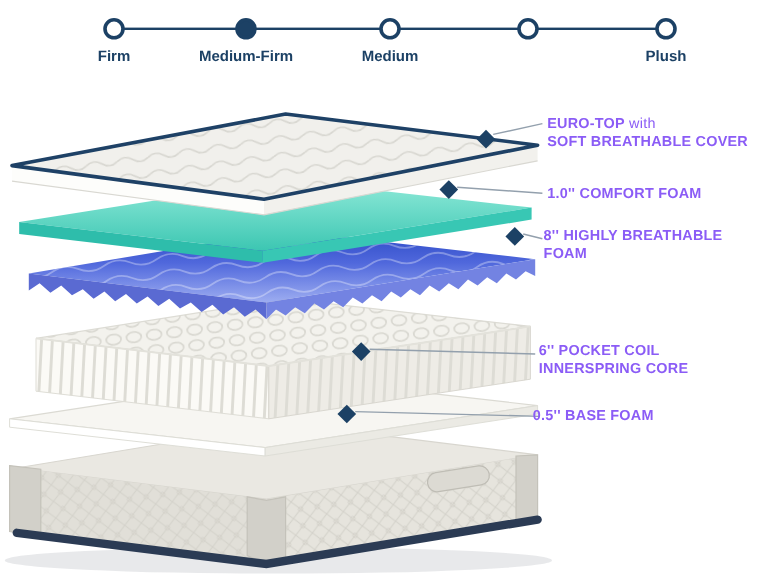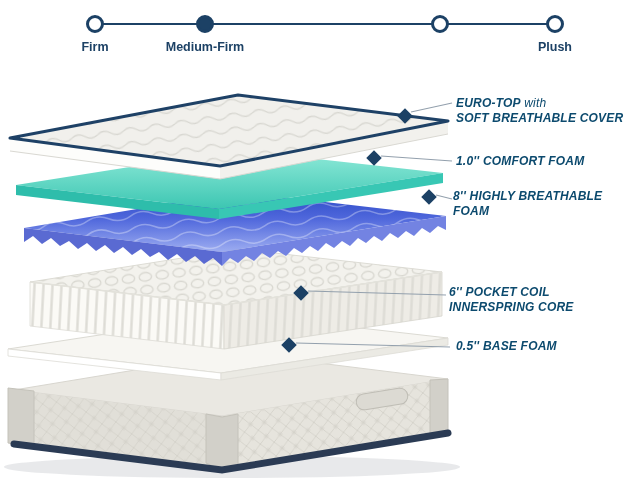--- a/index.html
+++ b/index.html
@@ -10,22 +10,22 @@
   .scale-track{position:absolute;left:95px;top:17px;width:460px;height:0;
                border-top:2px solid #1c4165;}
   .scale-opt{position:absolute;top:9px;transform:translateX(-50%);
              text-align:center;width:130px;cursor:pointer;}
   .dot{width:12px;height:12px;border:3px solid #1c4165;border-radius:50%;
        background:#fff;margin:0 auto;}
   .dot.selected{background:#1c4165;}
   .scale-lbl{margin-top:7px;font-weight:bold;font-size:12.5px;color:#1c4165;}
   
   .diagram-svg{position:absolute;left:0;top:0;}
-  .layer-label{position:absolute;color:#0c4a6e;font-size:12px;font-weight:bold;
-               line-height:15px;letter-spacing:.2px;white-space:nowrap;font-style:italic;}
+  .layer-label{position:absolute;color:#8b5cf6;font-size:12px;font-weight:bold;
+               line-height:15px;letter-spacing:.2px;white-space:nowrap;}
   .layer-label .rest{font-weight:normal;}
 </style>
 </head>
 <body>
 
 <div class="frame">
 
   <svg class="diagram-svg" width="640" height="480" viewBox="0 0 640 480">
     <defs>
       <linearGradient id="tealGrad" x1="0" y1="0" x2="0" y2="1">
@@ -162,38 +162,42 @@
   <div class="layer-label" style="left:453px;top:189px">
     <div><span>8'' HIGHLY BREATHABLE</span><span class="rest"></span></div>
     <div>FOAM</div>
   </div>
 
   <div class="layer-label" style="left:449px;top:285px">
     <div><span>6'' POCKET COIL</span><span class="rest"></span></div>
     <div>INNERSPRING CORE</div>
   </div>
 
-  <div class="layer-label" style="left:456px;top:339px">
+  <div class="layer-label" style="left:444px;top:339px">
     <div><span>0.5'' BASE FOAM</span><span class="rest"></span></div>
     <div></div>
   </div>
 
   <div class="scale">
     <div class="scale-track"></div>
 
     <div class="scale-opt" style="left:95px">
       <div class="dot"></div>
       <div class="scale-lbl">Firm</div>
     </div>
 
     <div class="scale-opt" style="left:205px">
       <div class="dot selected"></div>
       <div class="scale-lbl">Medium-Firm</div>
     </div>
 
+    <div class="scale-opt" style="left:325px">
+      <div class="dot"></div>
+      <div class="scale-lbl">Medium</div>
+    </div>
 
     <div class="scale-opt" style="left:440px">
       <div class="dot"></div>
     </div>
 
     <div class="scale-opt" style="left:555px">
       <div class="dot"></div>
       <div class="scale-lbl">Plush</div>
     </div>
   </div>

